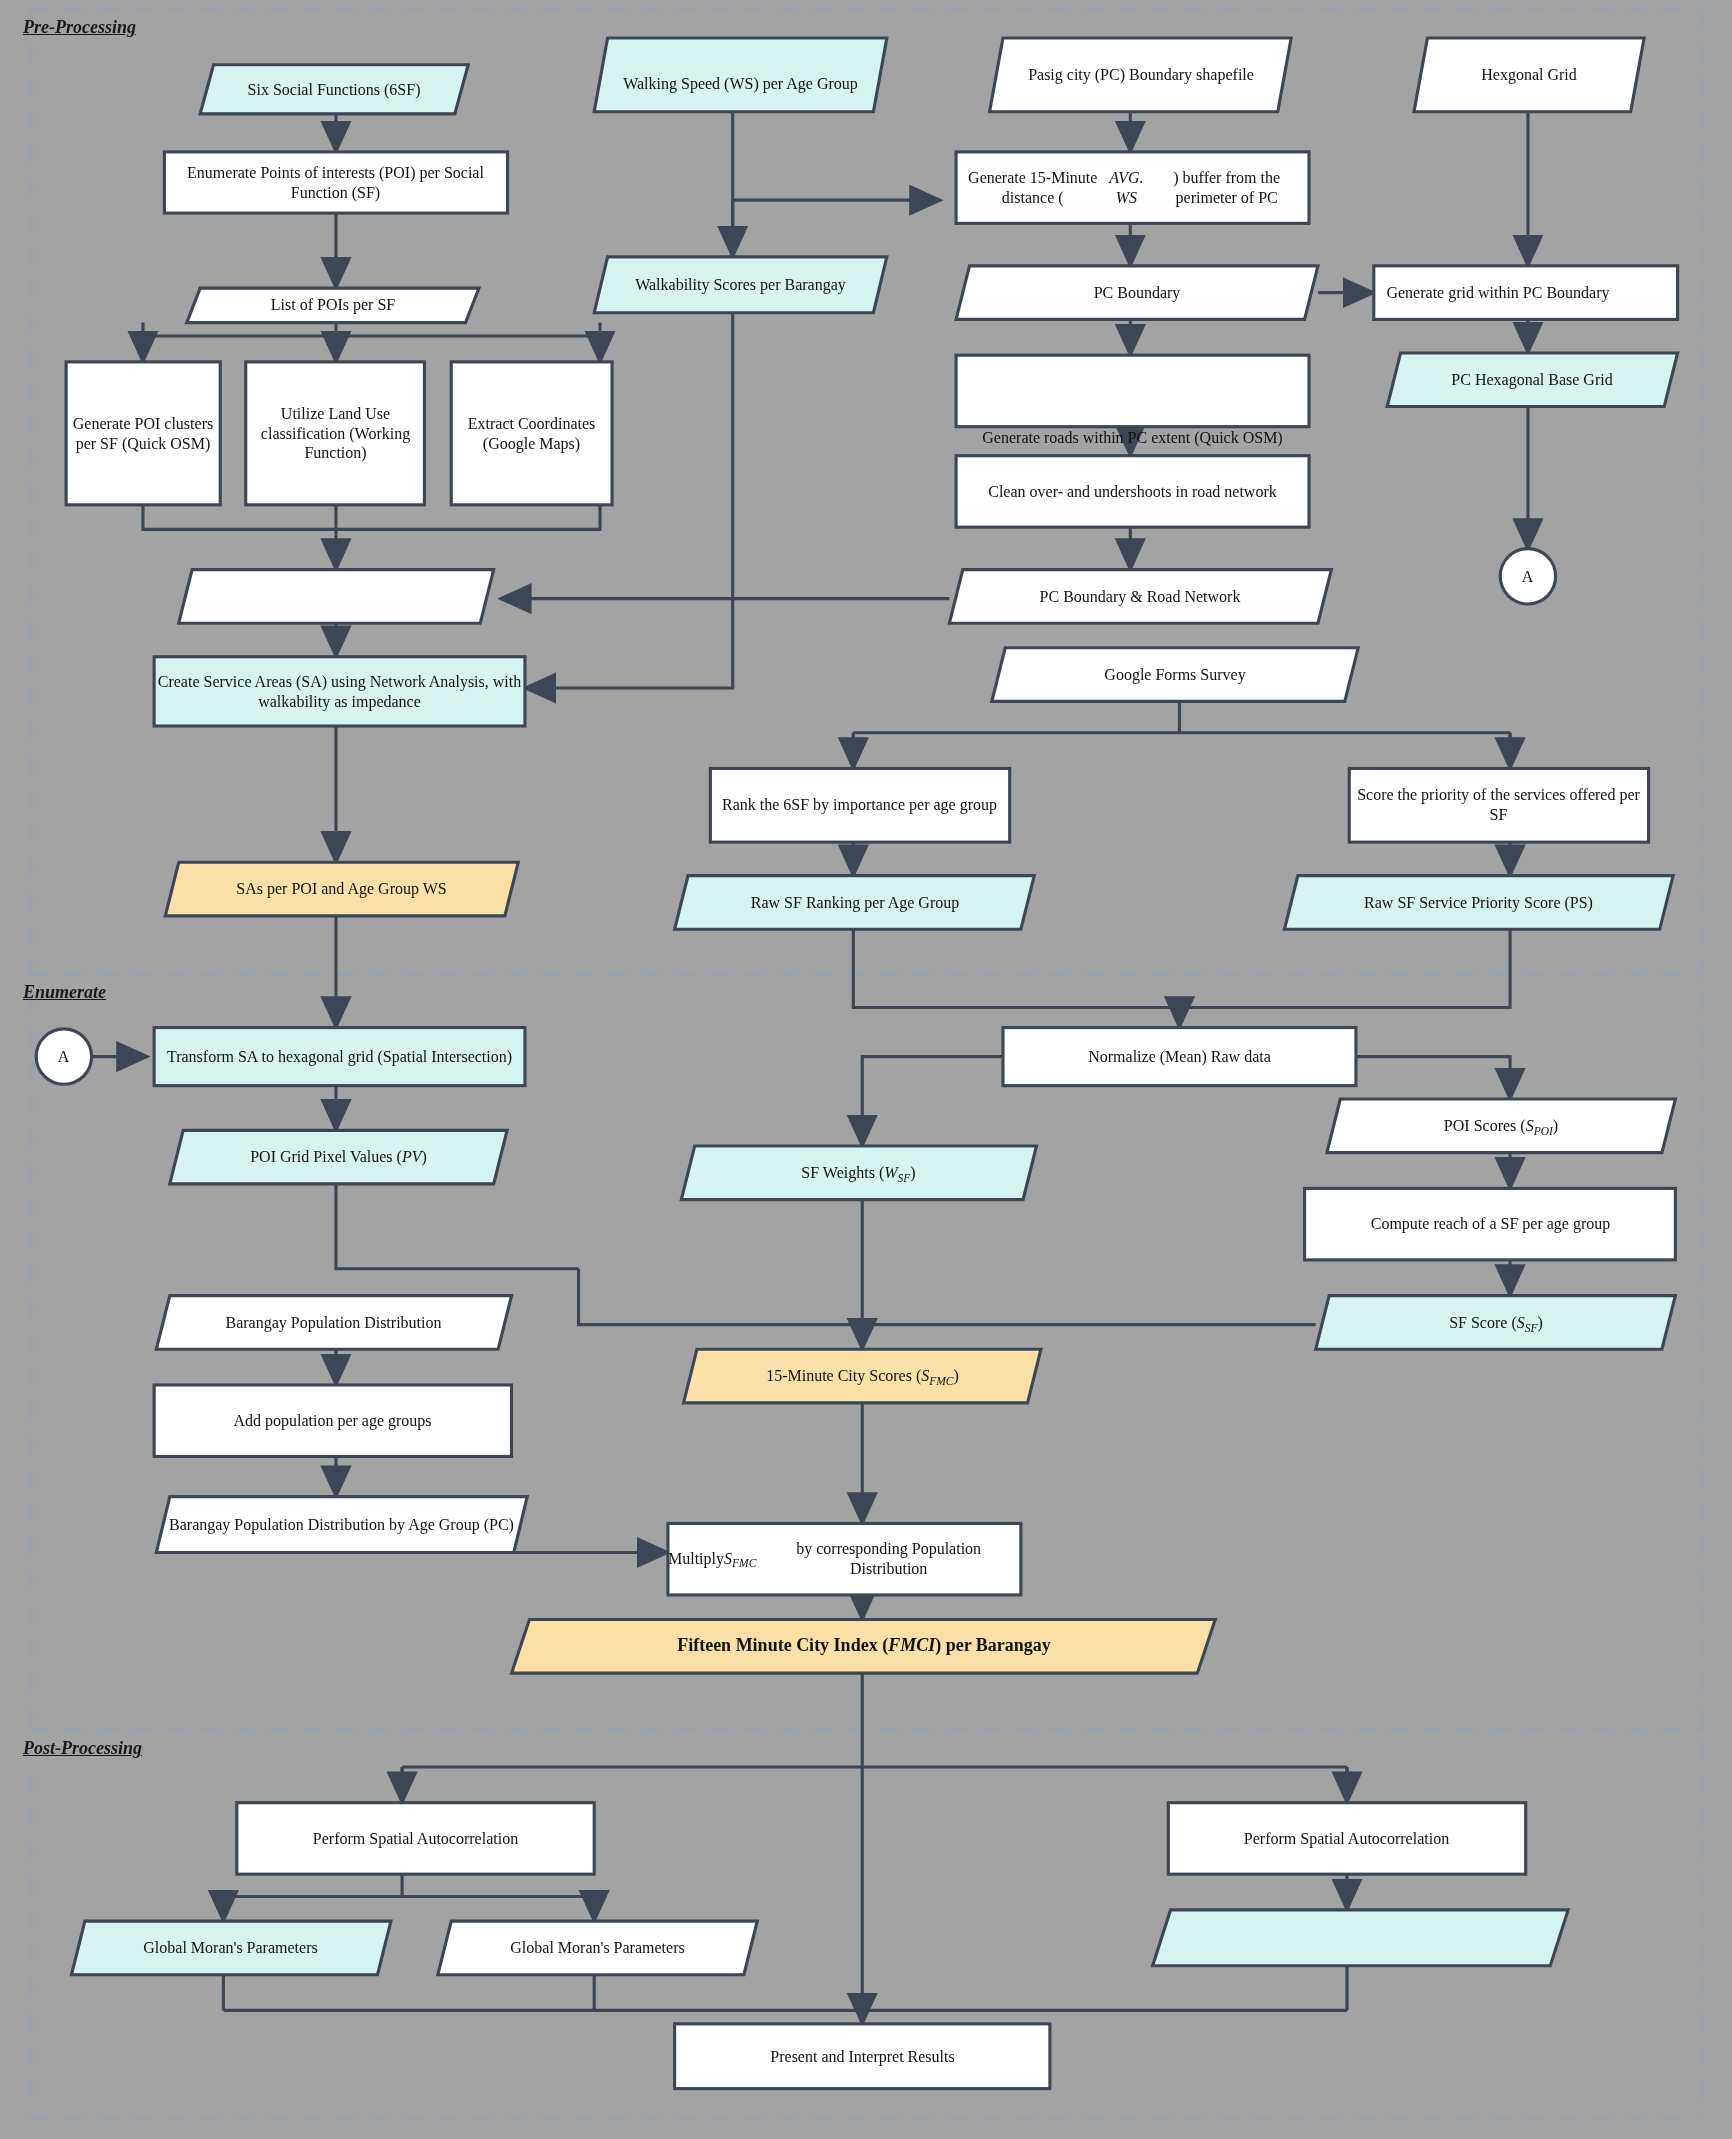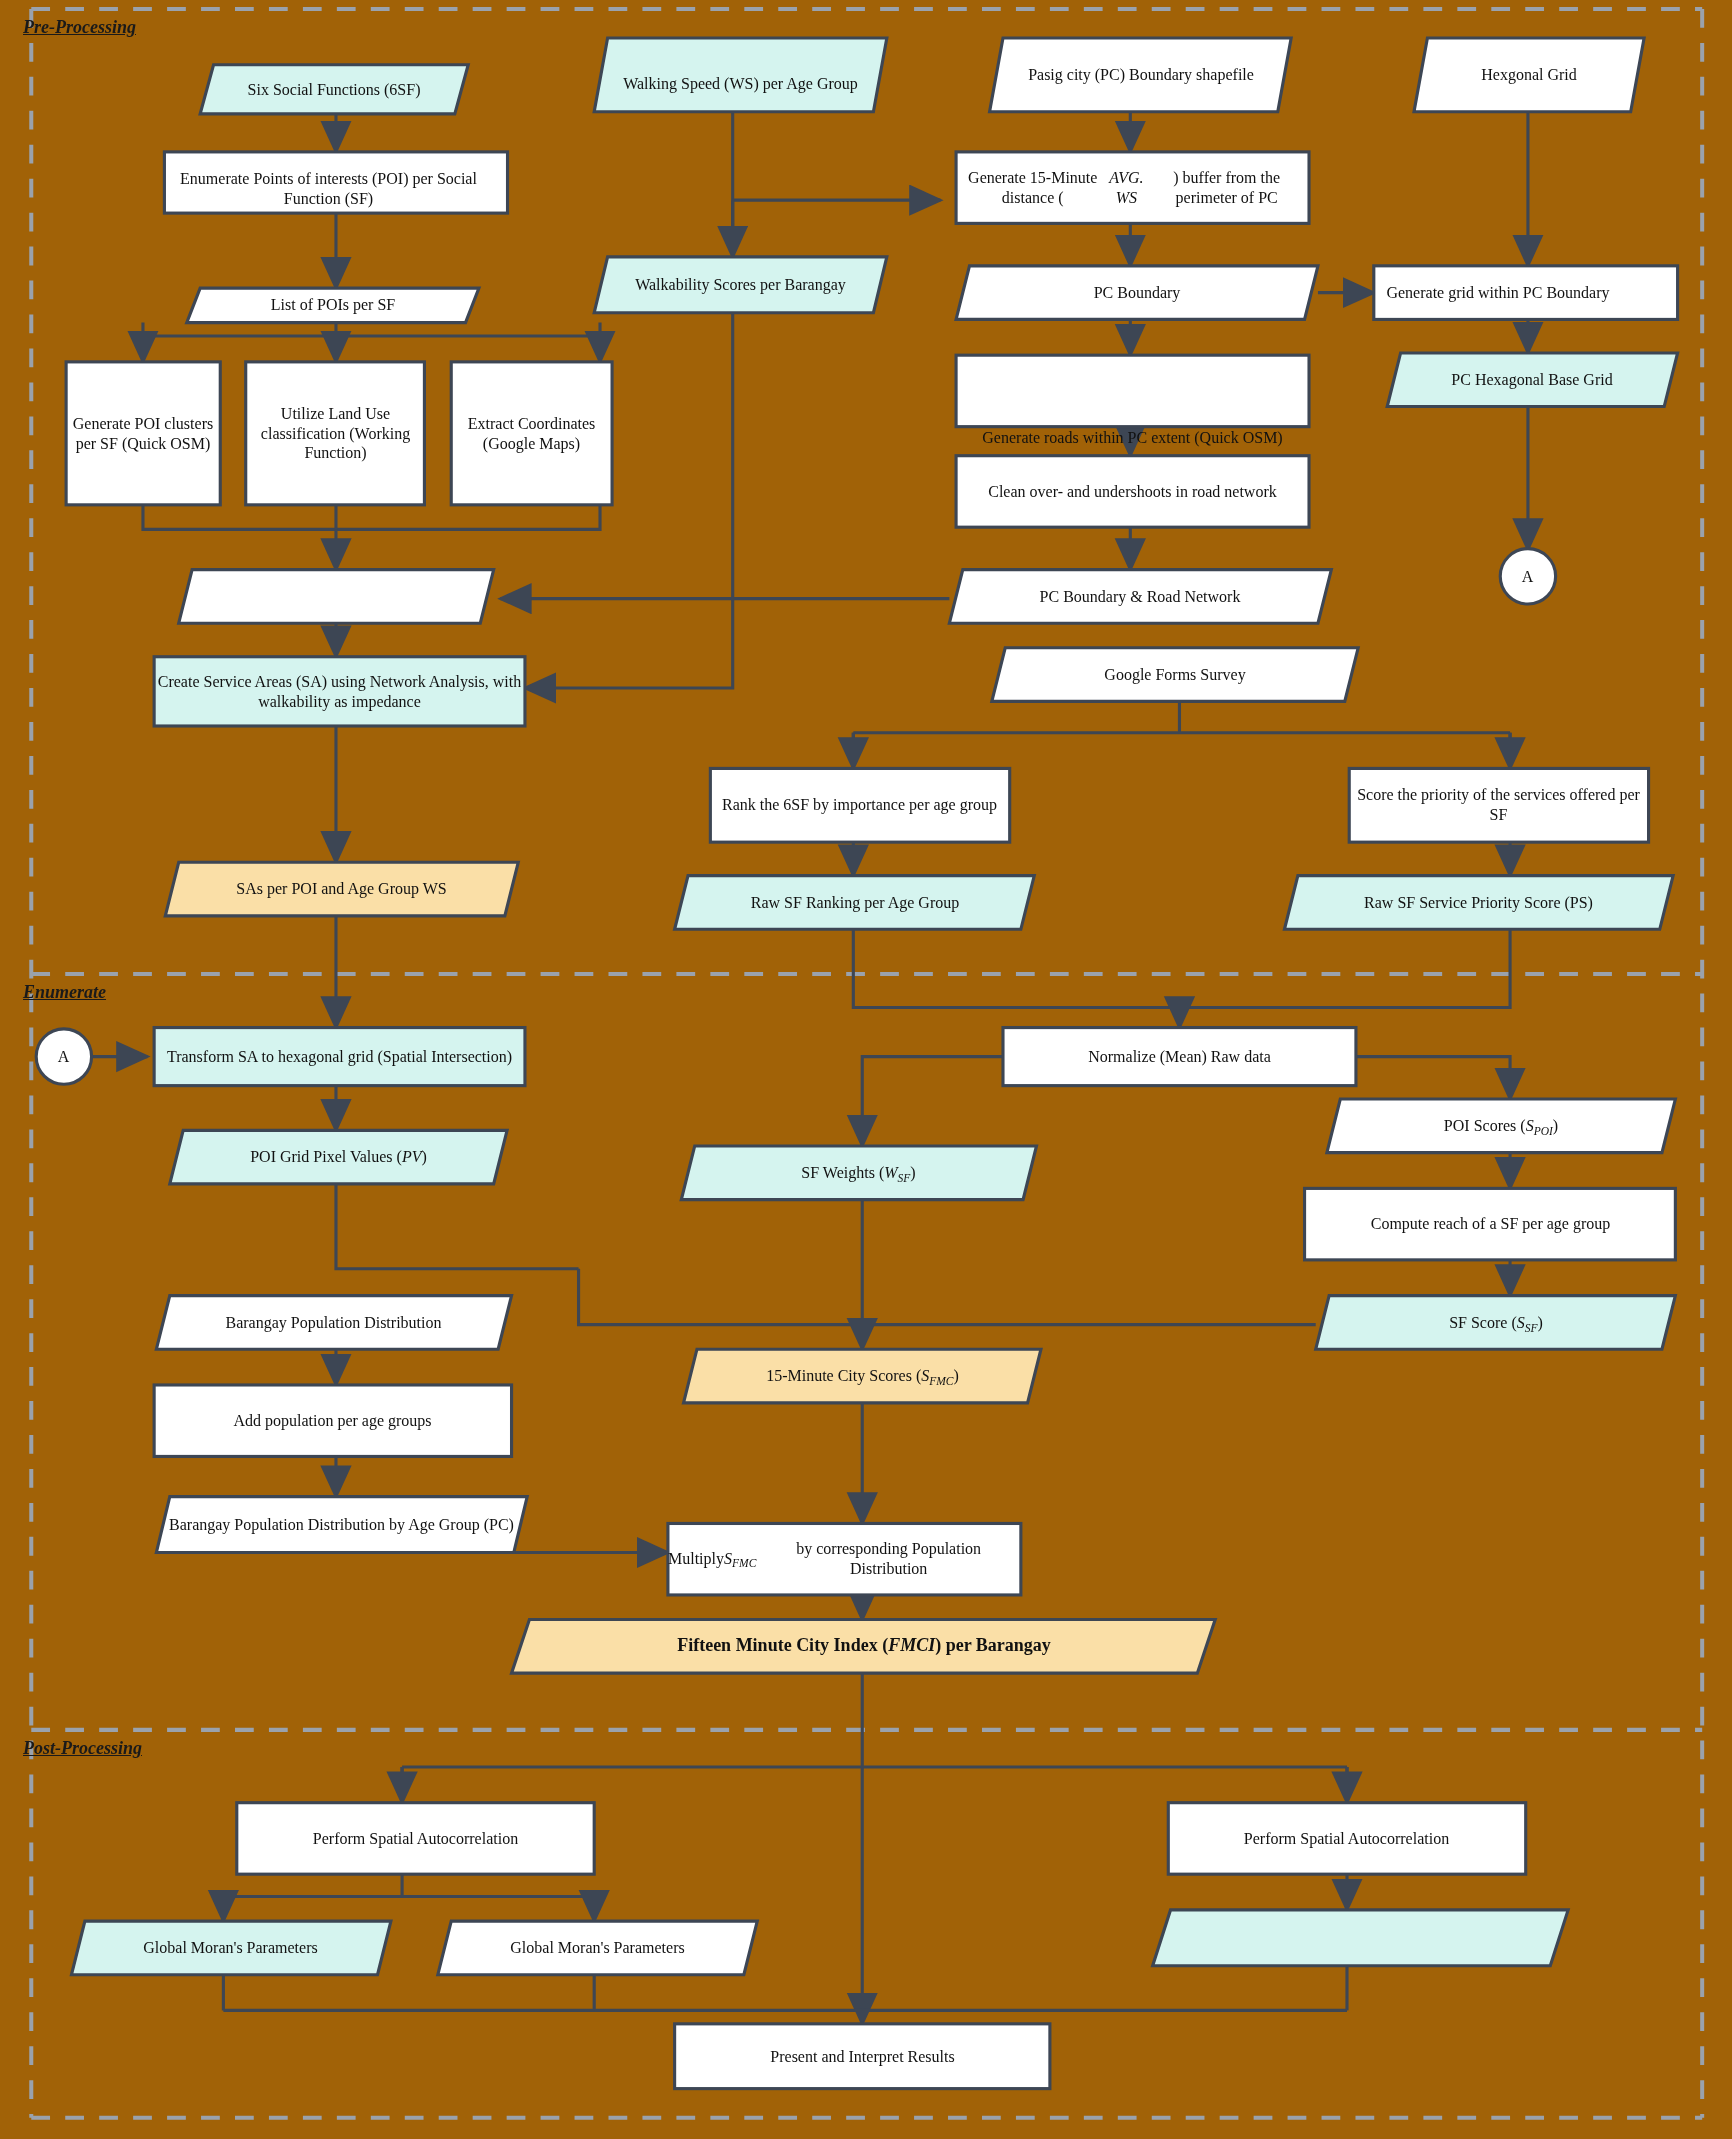--- a/index.html
+++ b/index.html
@@ -1,17 +1,17 @@
 <!DOCTYPE html>
 <html style="font-size:7.1px"><head>
 <meta charset="utf-8">
 <style>
   html,body{margin:0;padding:0;background:#ffffff;}
   body{font-family:"Liberation Serif", serif;}
-  #stage{position:relative;width:1733px;height:2140px;background:#a16207;overflow:hidden;}
+  #stage{position:relative;width:1733px;height:2140px;background:#a3a3a3;overflow:hidden;}
   svg.layer{position:absolute;left:0;top:0;width:1733px;height:2140px;}
   .nodeText{
     position:absolute;display:flex;align-items:center;justify-content:center;
     text-align:center;font-family:"Liberation Serif", serif;color:#111;
     line-height:1.22;pointer-events:none;
   }
   .secLabel{
     position:absolute;font-family:"Liberation Serif", serif;font-style:italic;
     font-weight:700;color:#1a1a1a;text-decoration:underline;
   }
@@ -201,21 +201,21 @@
       <polygon points="2620,4275 3510,4275 3470,4400 2580,4400" fill="#d5f4ef"></polygon>
       <rect x="1510" y="4530" width="840" height="145" fill="#ffffff"></rect>
     </g>
   </svg>
 
   <div class="secLabel fs40" style="left:23px;top:17px;">Pre-Processing</div>
   <div class="secLabel fs40" style="left:23px;top:982px;">Enumerate</div>
   <div class="secLabel fs40" style="left:23px;top:1738px;">Post-Processing</div>
 
   <div class="nodeText fs36" style="left:200px;top:65px;width:268px;height:49px;">Six Social Functions (6SF)</div>
-  <div class="nodeText fs36" style="left:157px;top:152px;width:343px;height:61px;margin-top:6px;">Enumerate Points of interests (POI) per Social Function (SF)</div>
+  <div class="nodeText fs36" style="left:164px;top:152px;width:343px;height:61px;">Enumerate Points of interests (POI) per Social Function (SF)</div>
   <div class="nodeText fs36" style="left:187px;top:288px;width:292px;height:34px;">List of POIs per SF</div>
   <div class="nodeText fs36" style="left:66px;top:362px;width:154px;height:143px;">Generate POI clusters per SF (Quick OSM)</div>
   <div class="nodeText fs36" style="left:246px;top:362px;width:179px;height:143px;">Utilize Land Use classification (Working Function)</div>
   <div class="nodeText fs36" style="left:451px;top:362px;width:161px;height:143px;">Extract Coordinates (Google Maps)</div>
   <div class="nodeText fs36" style="left:154px;top:657px;width:371px;height:69px;">Create Service Areas (SA) using Network Analysis, with walkability as impedance</div>
   <div class="nodeText fs36" style="left:165px;top:862px;width:353px;height:54px;">SAs per POI and Age Group WS</div>
 
   <div class="nodeText fs36" style="left:594px;top:38px;width:293px;height:92px;">Walking Speed (WS) per Age Group</div>
   <div class="nodeText fs36" style="left:594px;top:257px;width:293px;height:56px;">Walkability Scores per Barangay</div>
 

